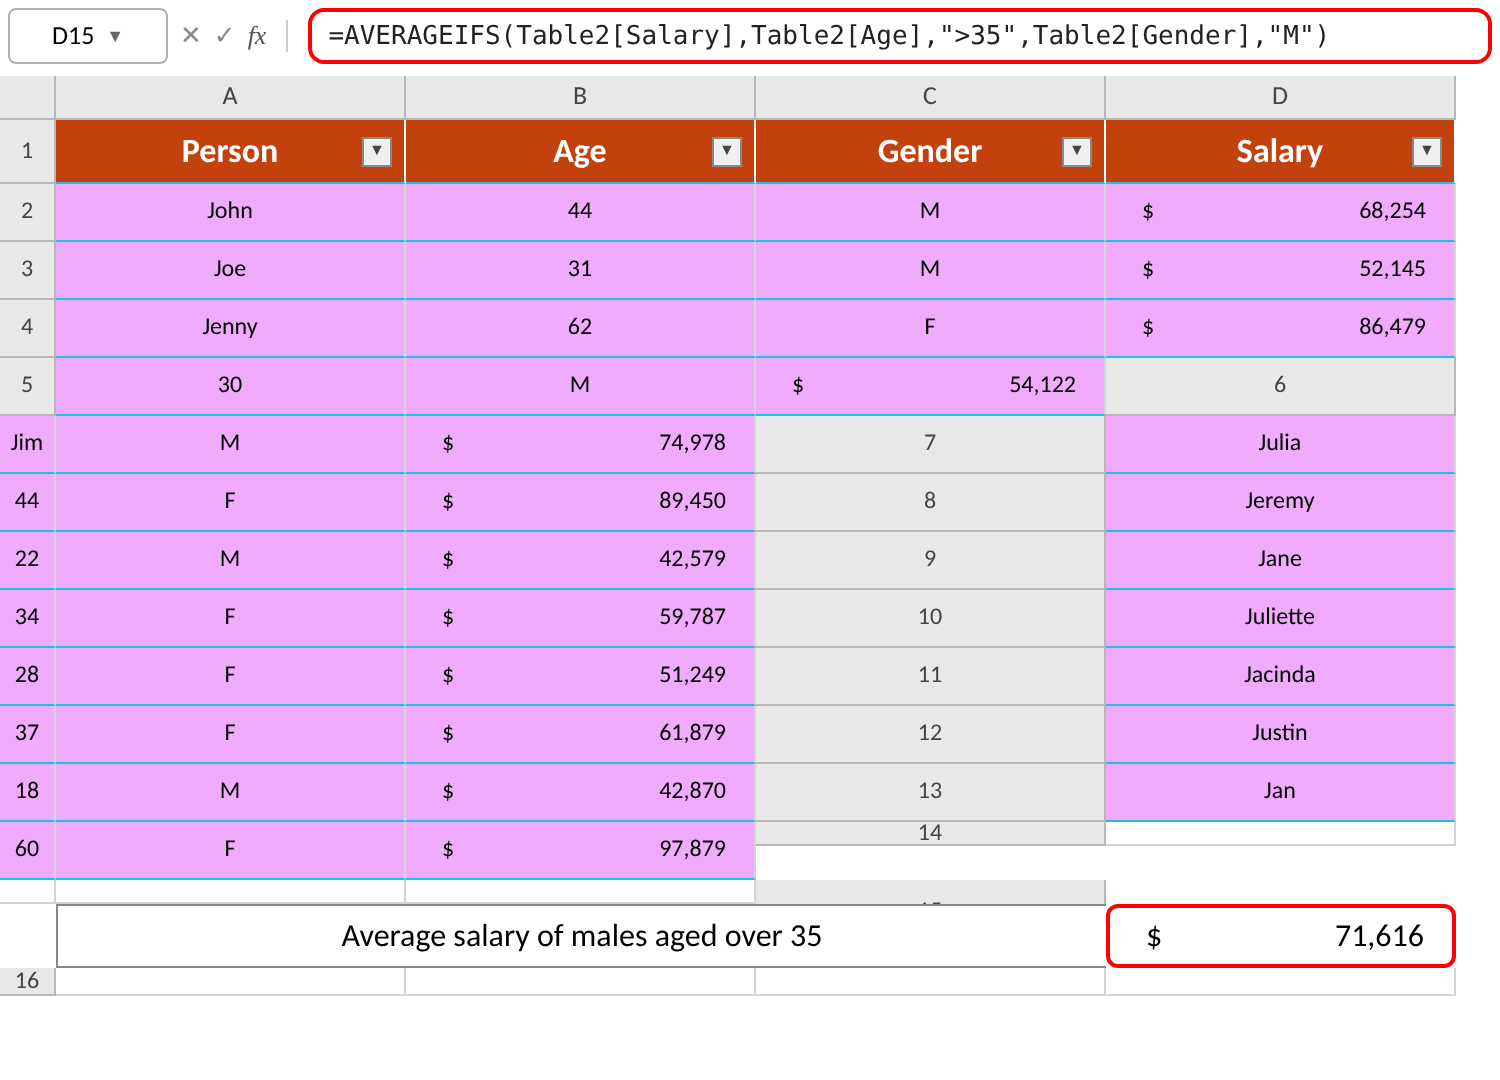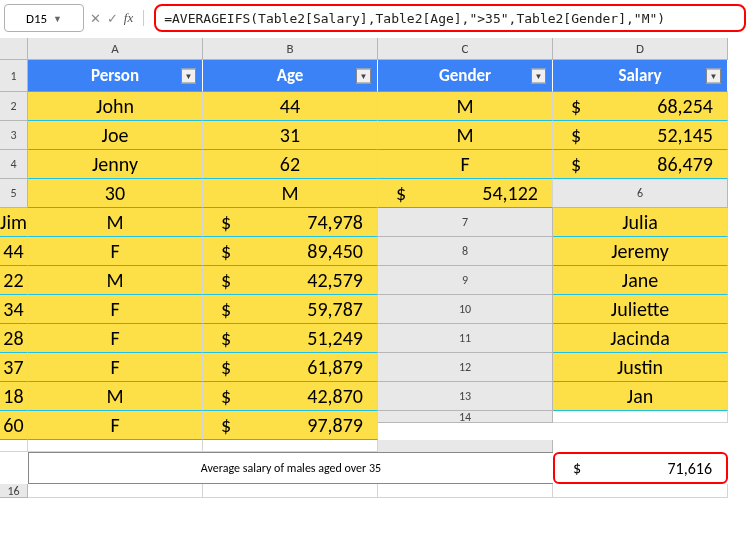--- a/index.html
+++ b/index.html
@@ -78,21 +78,21 @@
     background: #e8e8e8;
     border-right: 1px solid #b7b7b7;
     border-bottom: 1px solid #b7b7b7;
     display: flex;
     align-items: center;
     justify-content: center;
     font-size: 12px;
     color: #444;
   }
   .thead {
-    background: #3b82f6;
+    background: #c2410c;
     color: #fff;
     font-weight: bold;
     font-size: 17px;
     display: flex;
     align-items: center;
     justify-content: center;
     border-right: 1px solid #fff;
     border-bottom: 1px solid #1ec0e6;
     position: relative;
     height: 32px;
@@ -110,40 +110,40 @@
     justify-content: center;
     font-size: 8px;
     color: #444;
   }
   .cell {
     border-right: 1px solid #d4d4d4;
     border-bottom: 1px solid #1ec0e6;
     display: flex;
     align-items: center;
     padding: 0 10px;
-    font-size: 20px;
-    background: #fde047;
+    font-size: 12px;
+    background: #f0abfc;
   }
   .cell.center { justify-content: center; }
   .cell.salary { justify-content: space-between; padding: 0 14px 0 18px; }
   .cell.salary .cur { }
   .cell.salary .amt { }
   .empty {
     border-right: 1px solid #d4d4d4;
     border-bottom: 1px solid #d4d4d4;
     background: #fff;
   }
   .summary-label {
     grid-column: 2 / span 3;
     border: 1px solid #888;
     border-right: none;
     display: flex;
     align-items: center;
     justify-content: center;
-    font-size: 12px;
+    font-size: 16px;
     background: #fff;
   }
   .summary-value {
     border: 2.5px solid #ff0000;
     border-radius: 6px;
     display: flex;
     align-items: center;
     justify-content: space-between;
     padding: 0 14px 0 18px;
     font-size: 16px;

